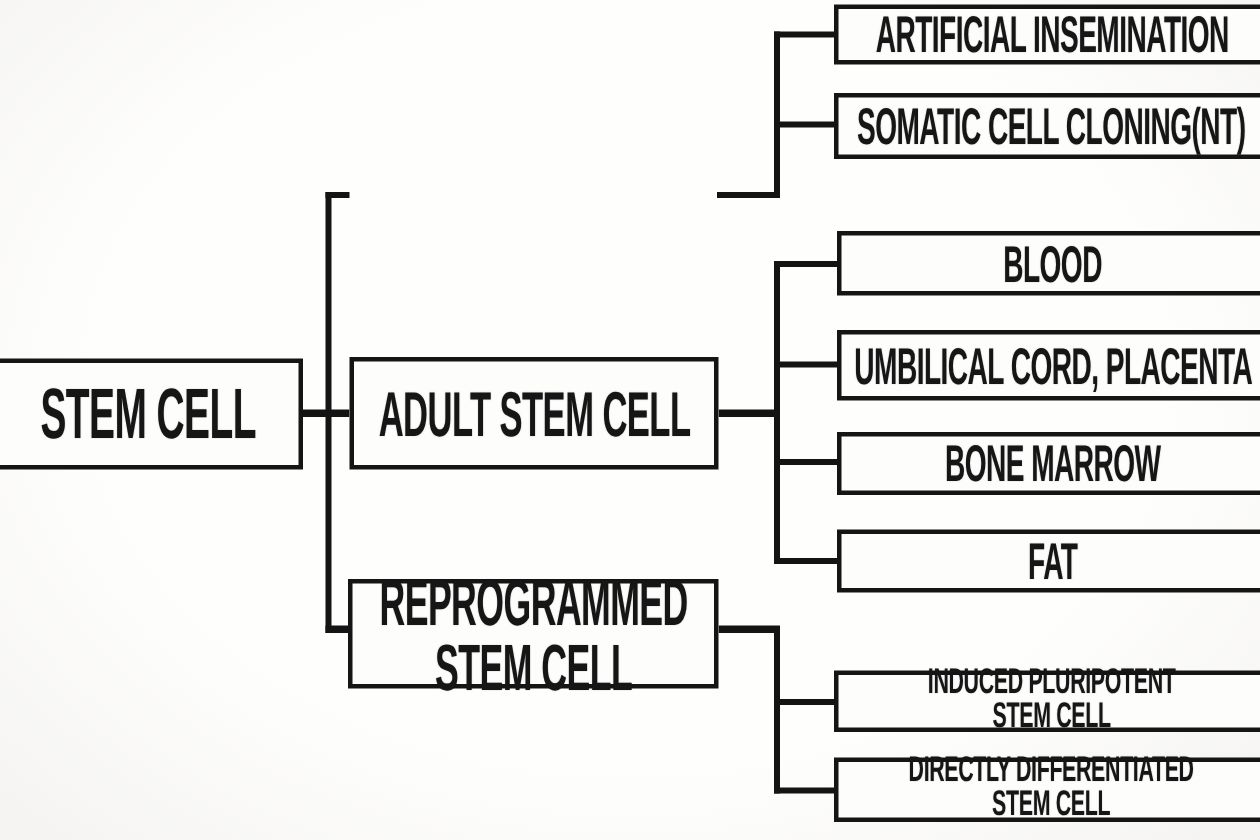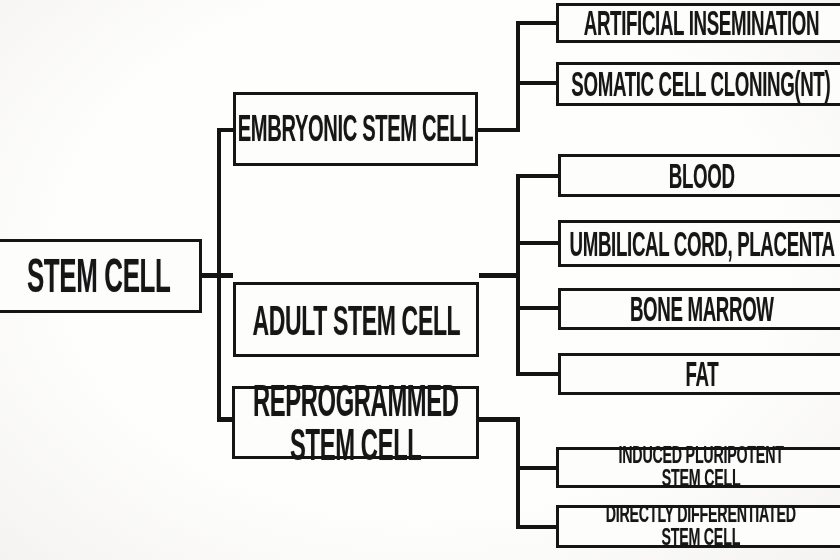--- a/index.html
+++ b/index.html
@@ -44,21 +44,21 @@
     text-shadow: 0 0 1px rgba(0,0,0,0.28);
   }
   .line {
     position: absolute;
     background: #141414;
     z-index: 1;
   }
   
   .n-root        { left: -5px;  top: 239px; width: 207px; height: 74px; font-size: 36px; }
   .n-embryonic   { left: 233px; top: 92px;  width: 245px; height: 74px; font-size: 28px; }
-  .n-adult       { left: 233px; top: 238px; width: 246px; height: 75px; font-size: 32px; margin-top: 44px; }
+  .n-adult       { left: 233px; top: 238px; width: 246px; height: 75px; font-size: 32px; }
   .n-repro       { left: 232px; top: 386px; width: 247px; height: 73px; font-size: 33px; }
   .n-artificial  { left: 556px; top: 3px;   width: 290px; height: 40px; font-size: 26px; }
   .n-somatic     { left: 556px; top: 62px;  width: 290px; height: 44px; font-size: 26px; }
   .n-blood       { left: 558px; top: 154px; width: 288px; height: 43px; font-size: 26px; }
   .n-umbilical   { left: 558px; top: 220px; width: 288px; height: 47px; font-size: 26px; }
   .n-bone        { left: 558px; top: 288px; width: 288px; height: 42px; font-size: 26px; }
   .n-fat         { left: 558px; top: 353px; width: 288px; height: 42px; font-size: 26px; }
   .n-induced     { left: 556px; top: 447px; width: 290px; height: 41px; font-size: 19px; }
   .n-directly    { left: 556px; top: 505px; width: 290px; height: 43px; font-size: 19px; }
   
@@ -102,23 +102,20 @@
   <div class="line l-fat"></div>
   <div class="line l-repro-out"></div>
   <div class="line l-repro-vert"></div>
   <div class="line l-induced"></div>
   <div class="line l-directly"></div>
 
   <div class="node n-root">
     <span class="cond">STEM CELL</span>
   </div>
 
-  <div class="node n-embryonic">
-    <span class="cond">EMBRYONIC STEM CELL</span>
-  </div>
 
   <div class="node n-adult">
     <span class="cond">ADULT STEM CELL</span>
   </div>
 
   <div class="node n-repro">
     <span class="cond">
       <div>REPROGRAMMED</div>
       <div>STEM CELL</div>
     </span>

